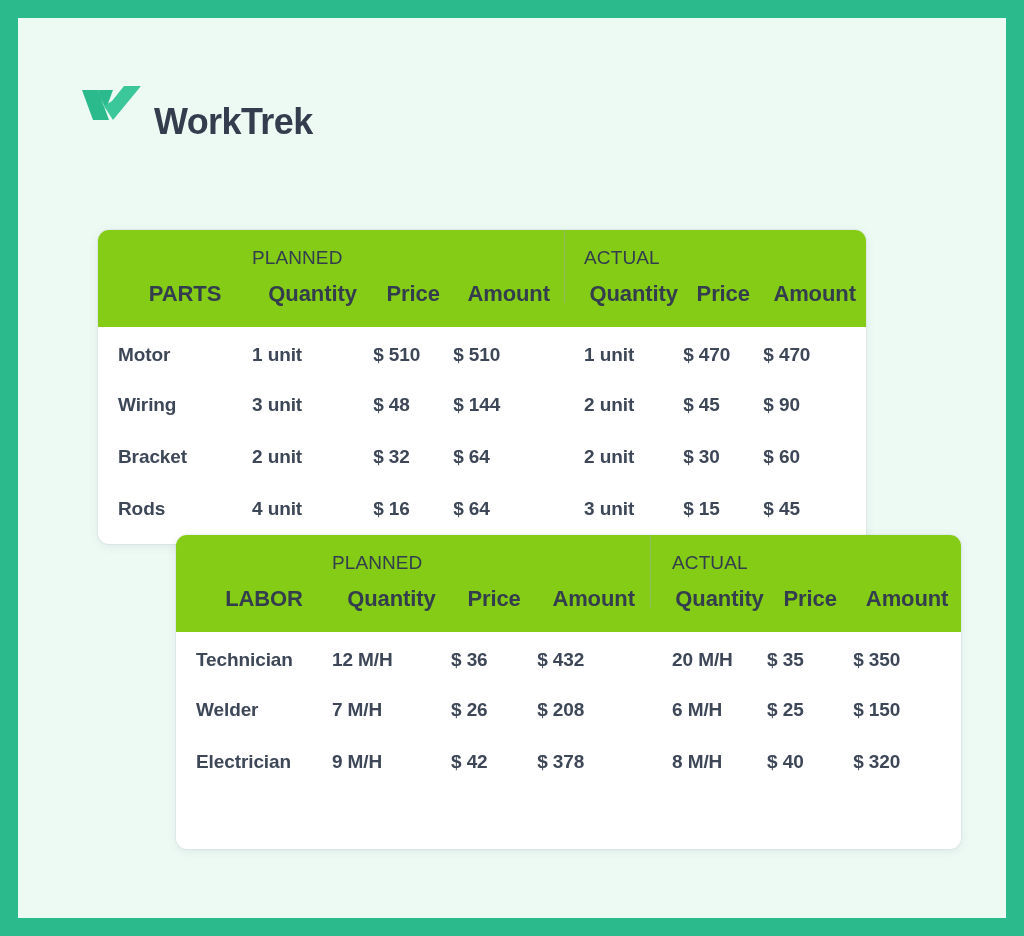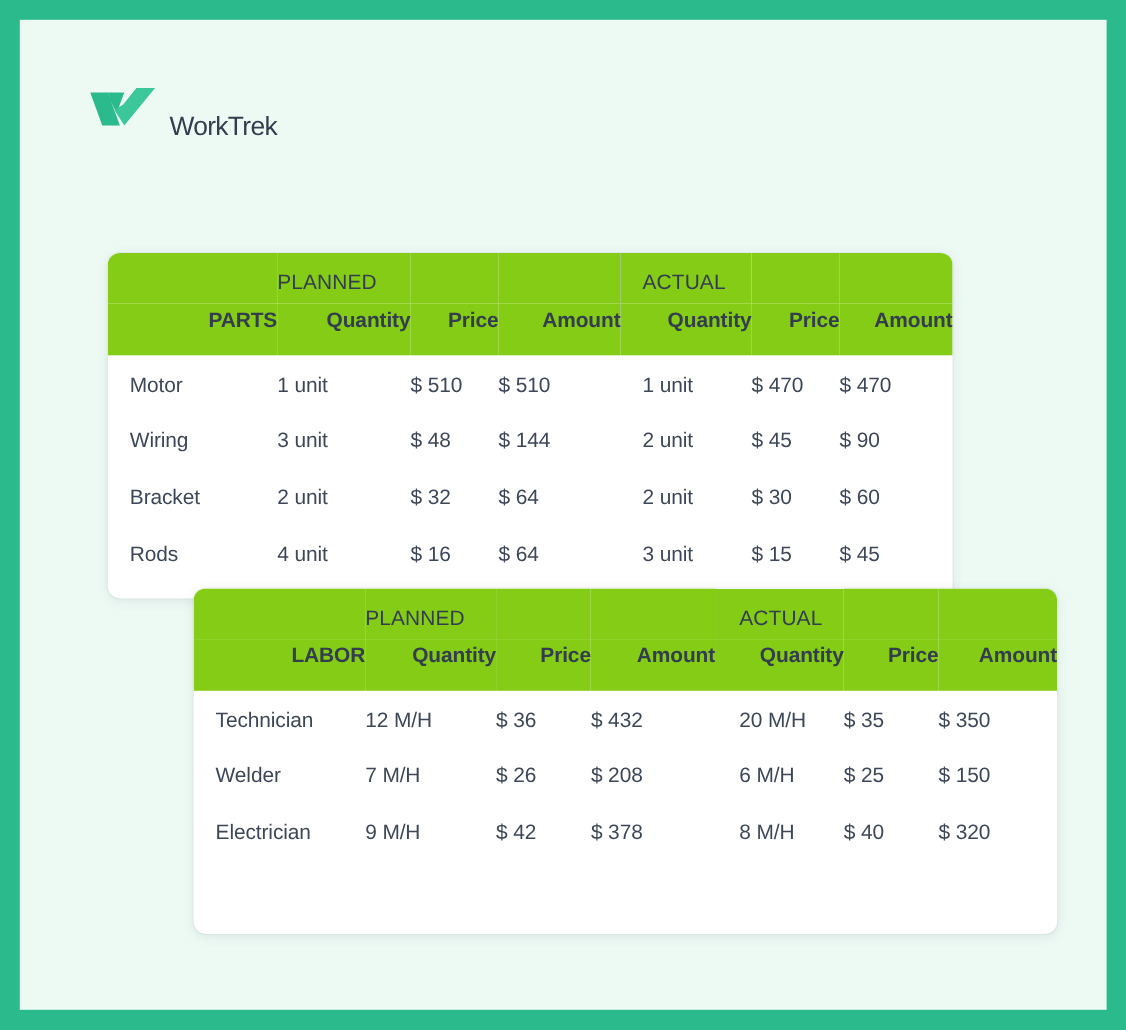--- a/index.html
+++ b/index.html
@@ -29,22 +29,22 @@
   .brand-row {
     position: absolute;
     left: 64px;
     top: 54px;
     display: flex;
     align-items: center;
     gap: 13px;
   }
   .logo-mark { width: 59px; height: 40px; display: block; }
   .brand-name {
-    font-size: 24px;
-    font-weight: normal;
+    font-size: 36px;
+    font-weight: bold;
     color: #333d4d;
     letter-spacing: -0.6px;
     line-height: 1;
     margin-top: 32px;
   }
 
   .subtitle {
     position: absolute;
     left: 64px;
     top: 120px;
@@ -89,35 +89,36 @@
 
   .group-row th {
     font-size: 19px;
     font-weight: normal;
     color: #333d4d;
     padding: 17px 0 7px 0;
     text-align: left;
     letter-spacing: 0.1px;
   }
   .sub-row th {
-    font-size: 19px;
+    font-size: 22px;
     font-weight: bold;
     color: #333d4d;
     padding: 5px 0 20px 0;
-    text-align: right;
+    text-align: center;
     letter-spacing: -0.1px;
   }
 
   tbody td {
     font-size: 19px;
     color: #3d4757;
     height: 52px;
     text-align: left;
     letter-spacing: -0.1px;
     vertical-align: middle;
+    font-weight: bold;
   }
   tbody tr:first-child td { padding-top: 4px; }
 
   
   .divider-cell { position: relative; }
   .divider-cell::before {
     content: "";
     position: absolute;
     left: 0; top: -28px;
     width: 1px; height: 101px;

